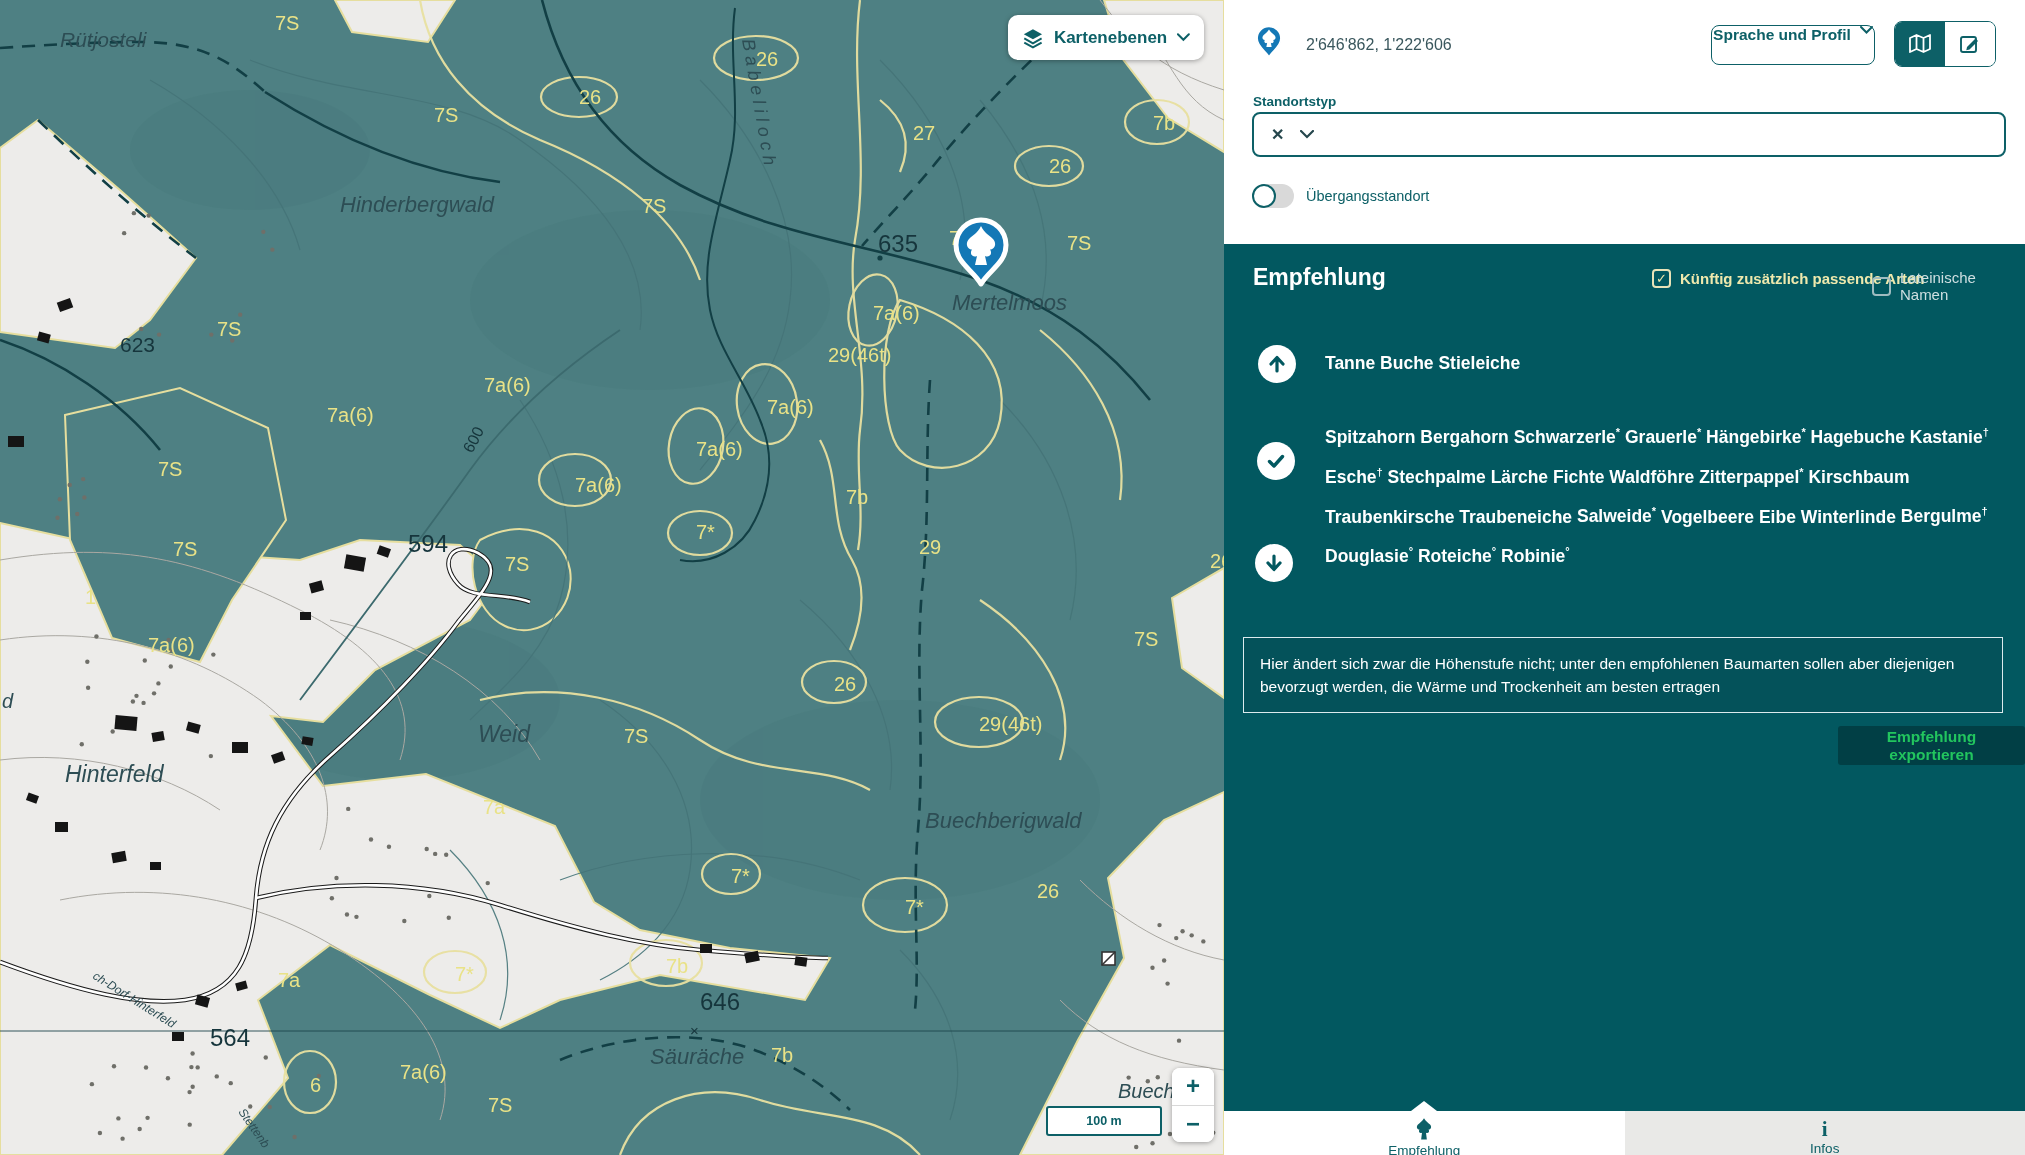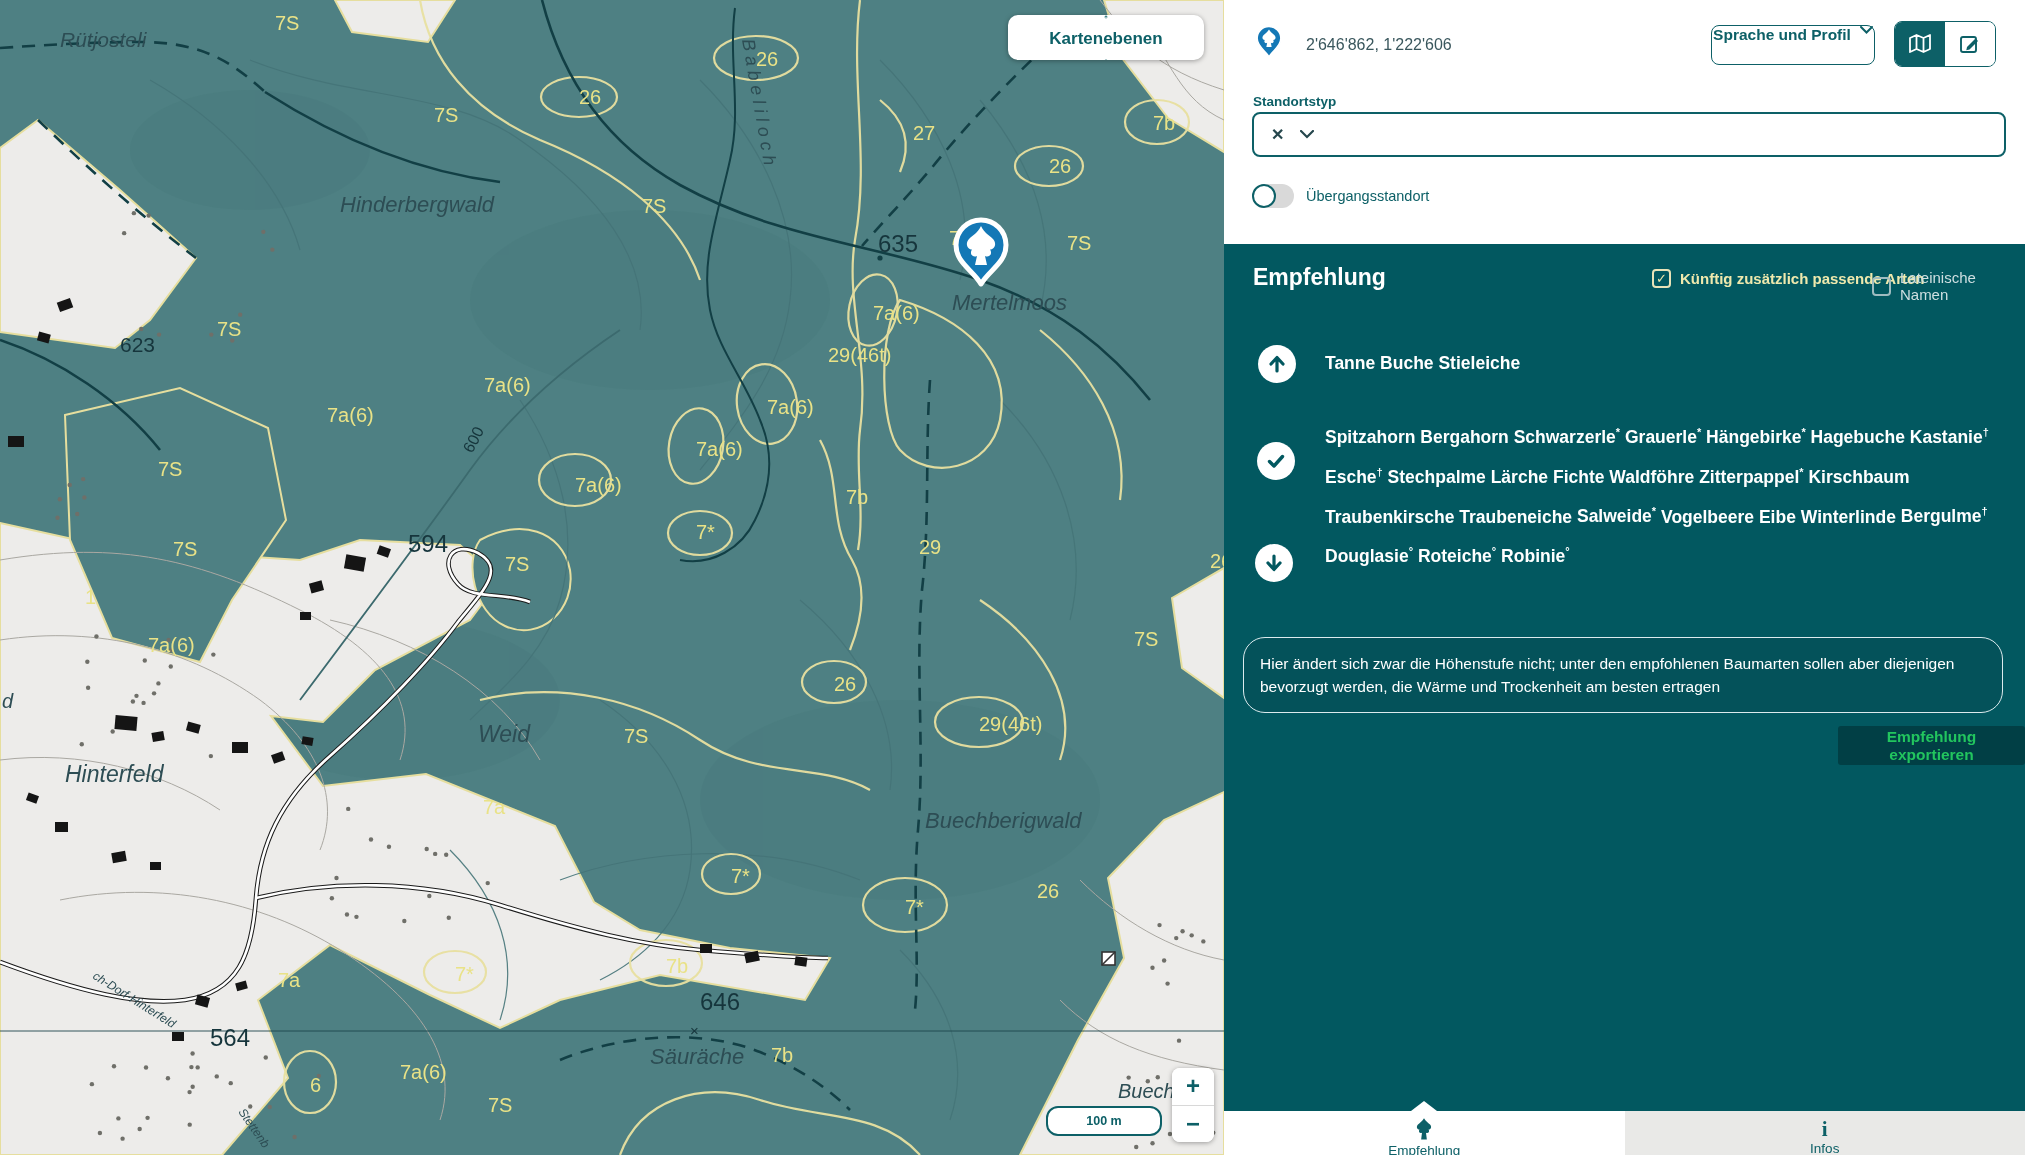--- a/index.html
+++ b/index.html
@@ -2,31 +2,31 @@
 <html><head>
 <meta charset="utf-8">
 <style>
   html,body{margin:0;padding:0;background:#fff;}
   #app{position:relative;width:2025px;height:1155px;overflow:hidden;
        font-family:"Liberation Sans",sans-serif;-webkit-font-smoothing:antialiased;}
   
   #map-wrap{position:absolute;left:0;top:0;width:1224px;height:1155px;}
   #map-svg{display:block;}
   .map-overlay{position:absolute;background:#fff;border-radius:10px;
-               box-shadow:0 1px 5px rgba(0,0,0,.35);color:#0d6067;flex-direction:column;}
+               box-shadow:0 1px 5px rgba(0,0,0,.35);color:#0d6067;}
   #layers-btn{left:1008px;top:15px;width:196px;height:45px;display:flex;align-items:center;
               gap:10px;padding:0 14px;box-sizing:border-box;cursor:pointer;}
   #layers-btn .lbl{font-size:17px;font-weight:bold;flex:1;}
   #zoom-ctl{left:1172px;top:1068px;width:42px;height:74px;border-radius:8px;display:flex;
             flex-direction:column;overflow:hidden;}
   .zbtn{flex:1;display:flex;align-items:center;justify-content:center;font-size:24px;
         font-weight:bold;color:#0d6067;cursor:pointer;background:#fff;border:0;}
   #zoom-ctl .sep{height:1px;background:#d8d8d8;}
   #scalebar{left:1046px;top:1106px;width:112px;height:26px;border:2px solid #0d6067;
-            border-radius:12px;display:flex;align-items:center;justify-content:center;
+            border-radius:3px;display:flex;align-items:center;justify-content:center;
             font-size:12.5px;font-weight:bold;box-shadow:none;}
   
   .ml-stand{fill:#e9e287;font-family:"Liberation Sans",sans-serif;}
   .ml-place{fill:#2d4d54;font-style:italic;font-family:"Liberation Sans",sans-serif;}
   .ml-elev{fill:#16353c;font-family:"Liberation Sans",sans-serif;}
   
   #panel{position:absolute;left:1224px;top:8px;width:804px;height:1155px;background:#fff;}
   #hdr-logo{position:absolute;left:29px;top:14px;}
   #coords{position:absolute;left:82px;top:28px;font-size:16px;color:#3a575d;}
   #lang-btn{position:absolute;left:487px;top:17px;width:164px;height:40px;border:1.5px solid #0d6067;
@@ -57,21 +57,21 @@
   #chk2{left:648px;top:261px;} #chk2 .box{border:2px solid #9fbcc0;}
   #chk2 .clabel{font-size:15px;color:#cfdfe1;}
   .row-icon{position:absolute;width:38px;height:38px;border-radius:50%;background:#fff;display:flex;
             align-items:center;justify-content:center;}
   #ri-up{left:34px;top:337px;} #ri-ok{left:33px;top:434px;} #ri-dn{left:31px;top:536px;}
   #sp-up{position:absolute;left:101px;top:345px;width:680px;font-size:17.5px;font-weight:bold;color:#fff;}
   #sp-ok{position:absolute;left:101px;top:407px;width:672px;font-size:17.5px;font-weight:bold;
          color:#fff;line-height:35px;}
   #sp-ok sup{font-size:11px;}
   #note{position:absolute;left:19px;top:629px;width:760px;box-sizing:border-box;border:1.5px solid #dcebee;
-        border-radius:22px;background:#04525a;padding:14px 16px;font-size:15.5px;line-height:23px;color:#fff;}
+        border-radius:0;background:#04525a;padding:14px 16px;font-size:15.5px;line-height:23px;color:#fff;}
   #export-btn{position:absolute;left:614px;top:718px;width:187px;height:39px;background:#013f45;border:0;
               border-radius:3px;color:#22c55e;font-size:15.5px;font-weight:bold;cursor:pointer;
               font-family:"Liberation Sans",sans-serif;}
   
   #tabbar{position:absolute;left:0;top:1103px;width:801px;height:52px;display:flex;}
   .tab{flex:1;background:#e9e9e7;display:flex;flex-direction:column;align-items:center;
        justify-content:center;gap:2px;color:#0d6067;cursor:pointer;position:relative;}
   .tab.active{background:#fff;}
   .tab.active::before{content:"";position:absolute;top:-10px;left:50%;margin-left:-13px;
        border-left:13px solid transparent;border-right:13px solid transparent;border-bottom:10px solid #fff;}

